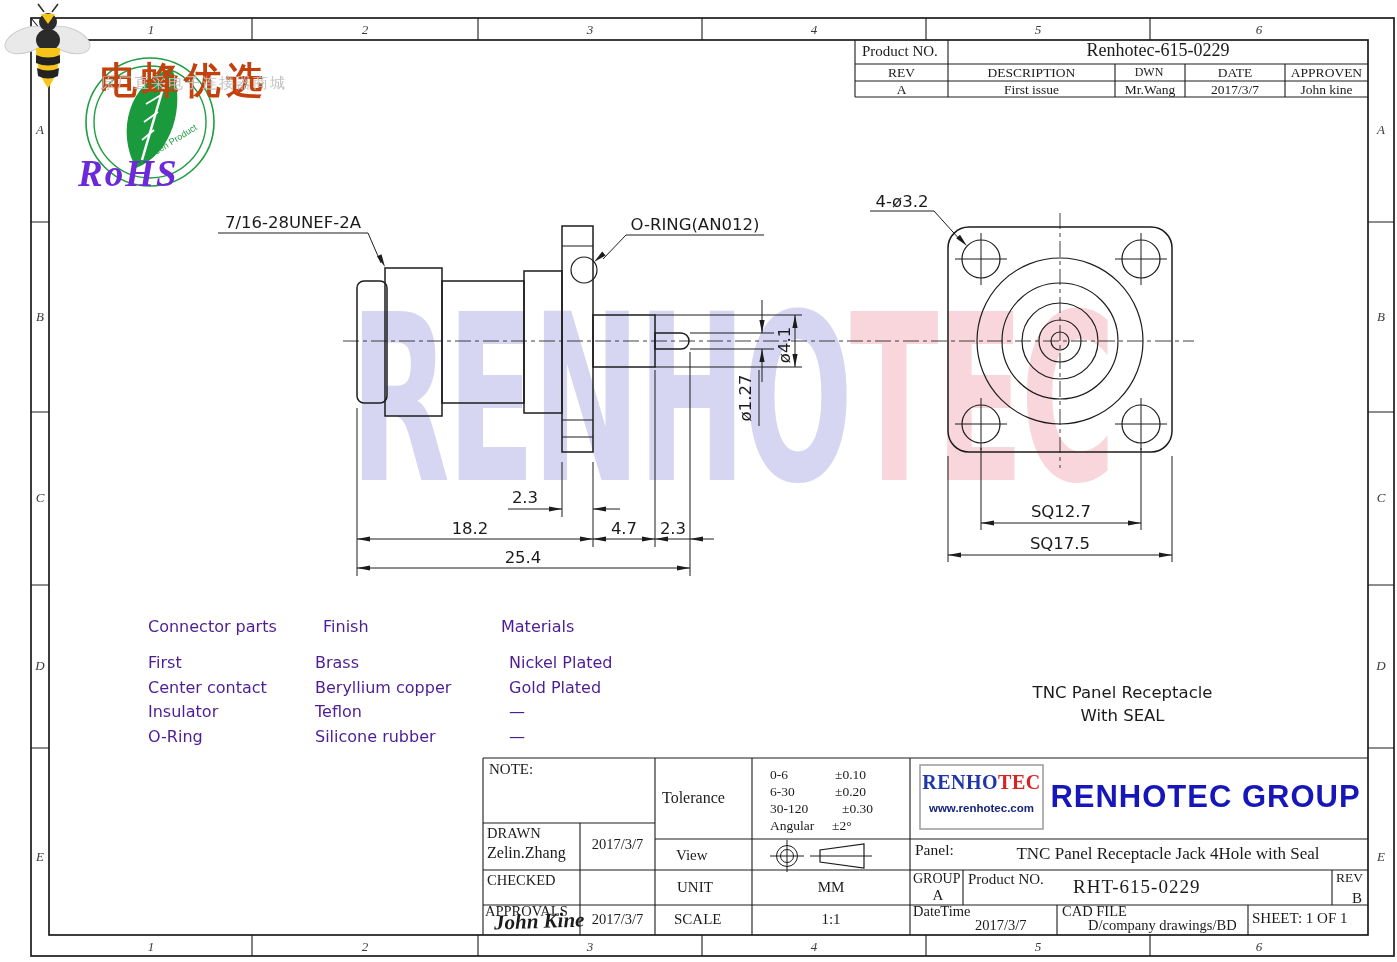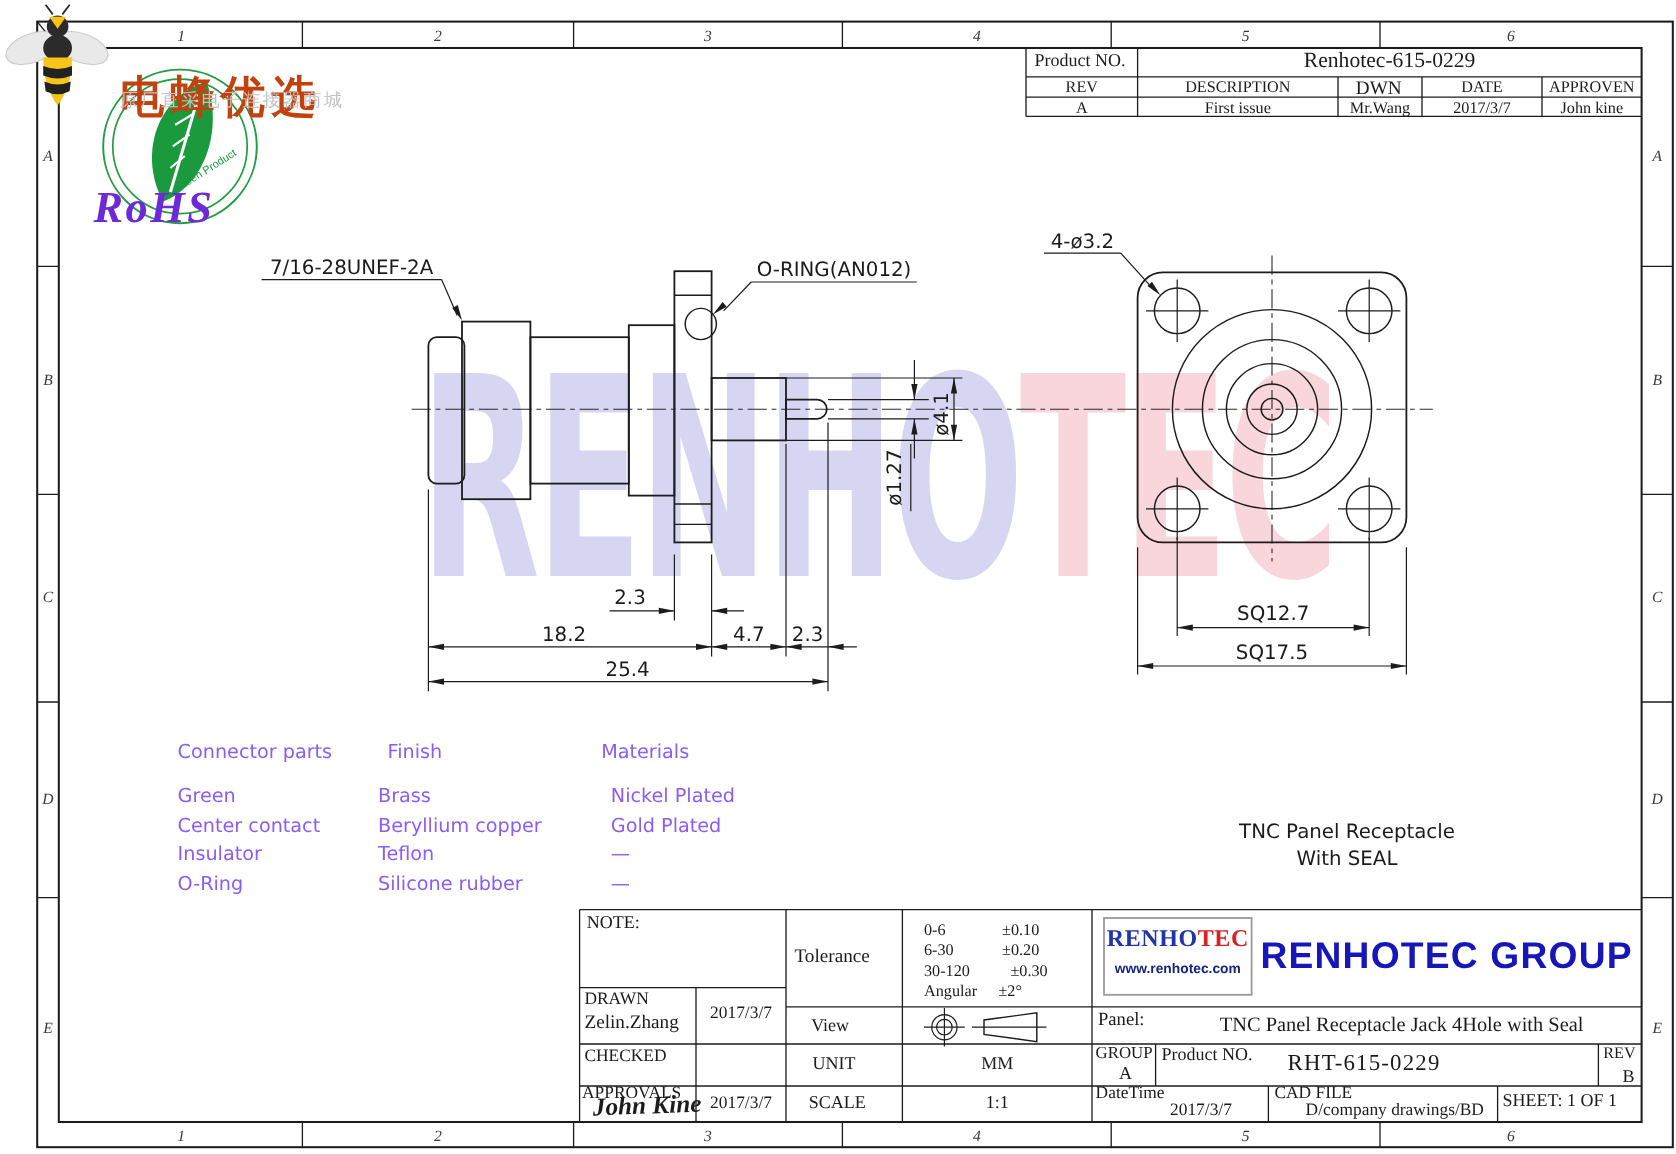--- a/index.html
+++ b/index.html
@@ -34,21 +34,21 @@
               color:#1717b9;letter-spacing:1px;}
   .logo-word{font-family:Liberation Serif, serif;font-weight:bold;font-size:20px;letter-spacing:0.5px;}
   .logo-url{font-family:"Liberation Sans",sans-serif;font-size:11.5px;color:#16247e;font-weight:bold;}
   .brand-cn{font-family:"DejaVu Sans",sans-serif;font-weight:bold;font-size:37px;color:#c2410c;
             letter-spacing:5px;margin-top:28px;}
   .tagline-cn{font-family:"DejaVu Sans",sans-serif;font-size:15px;color:#c2c2c2;letter-spacing:2px;}
   .rohs-word{font-family:"Liberation Serif",serif;font-weight:bold;font-style:italic;font-size:37px;
              color:#6d28d9;letter-spacing:2px;}
   
   .materials{position:absolute;left:148px;top:617px;z-index:2;display:grid;
-             grid-template-columns:167px 186px 170px;color:#8b5cf6;
+             grid-template-columns:167px 186px 170px;color:#4c1d95;
              font-family:"DejaVu Sans",sans-serif;font-size:16px;}
   .materials .hdr{height:36px;}
   .materials .cell{height:24.6px;}
   .materials .c3{padding-left:8px;}
   
   .pnote{position:absolute;left:985px;top:681px;width:275px;z-index:2;text-align:center;
          font-family:"DejaVu Sans",sans-serif;font-size:16.5px;line-height:23px;color:#1b1b1b;}
 </style>
 </head>
 <body>
@@ -222,34 +222,34 @@
   <div class="t frame-lbl" style="left:1374px;top:122px;">A</div>
   <div class="t frame-lbl" style="left:1374px;top:309px;">B</div>
   <div class="t frame-lbl" style="left:1374px;top:490px;">C</div>
   <div class="t frame-lbl" style="left:1374px;top:658px;">D</div>
   <div class="t frame-lbl" style="left:1374px;top:849px;">E</div>
 
   <div class="t serif" style="left:862px;top:43px;font-size:15px;">Product NO.</div>
   <div class="t serif ctr" style="left:948px;top:40px;width:420px;font-size:18px;">Renhotec-615-0229</div>
   <div class="t serif ctr" style="left:855px;top:65px;width:93px;font-size:13.5px;">REV</div>
   <div class="t serif ctr" style="left:948px;top:65px;width:167px;font-size:13.5px;">DESCRIPTION</div>
-  <div class="t serif ctr" style="left:1115px;top:65px;width:68px;font-size:16px;">DWN</div>
+  <div class="t serif ctr" style="left:1115px;top:65px;width:68px;font-size:12px;">DWN</div>
   <div class="t serif ctr" style="left:1185px;top:65px;width:100px;font-size:13.5px;">DATE</div>
   <div class="t serif ctr" style="left:1285px;top:65px;width:83px;font-size:13.5px;">APPROVEN</div>
   <div class="t serif ctr" style="left:855px;top:82px;width:93px;font-size:13.5px;">A</div>
   <div class="t serif ctr" style="left:948px;top:82px;width:167px;font-size:13.5px;">First issue</div>
   <div class="t serif ctr" style="left:1115px;top:82px;width:70px;font-size:13.5px;">Mr.Wang</div>
   <div class="t serif ctr" style="left:1185px;top:82px;width:100px;font-size:13.5px;">2017/3/7</div>
   <div class="t serif ctr" style="left:1285px;top:82px;width:83px;font-size:13.5px;">John kine</div>
 
   <div class="materials">
     <div class="hdr">Connector parts</div>
     <div class="hdr c3">Finish</div>
     <div class="hdr">Materials</div>
-    <div class="cell">Green</div>
+    <div class="cell">First</div>
     <div class="cell">Brass</div>
     <div class="cell c3">Nickel Plated</div>
     <div class="cell">Center contact</div>
     <div class="cell">Beryllium copper</div>
     <div class="cell c3">Gold Plated</div>
     <div class="cell">Insulator</div>
     <div class="cell">Teflon</div>
     <div class="cell c3">—</div>
     <div class="cell">O-Ring</div>
     <div class="cell">Silicone rubber</div>

